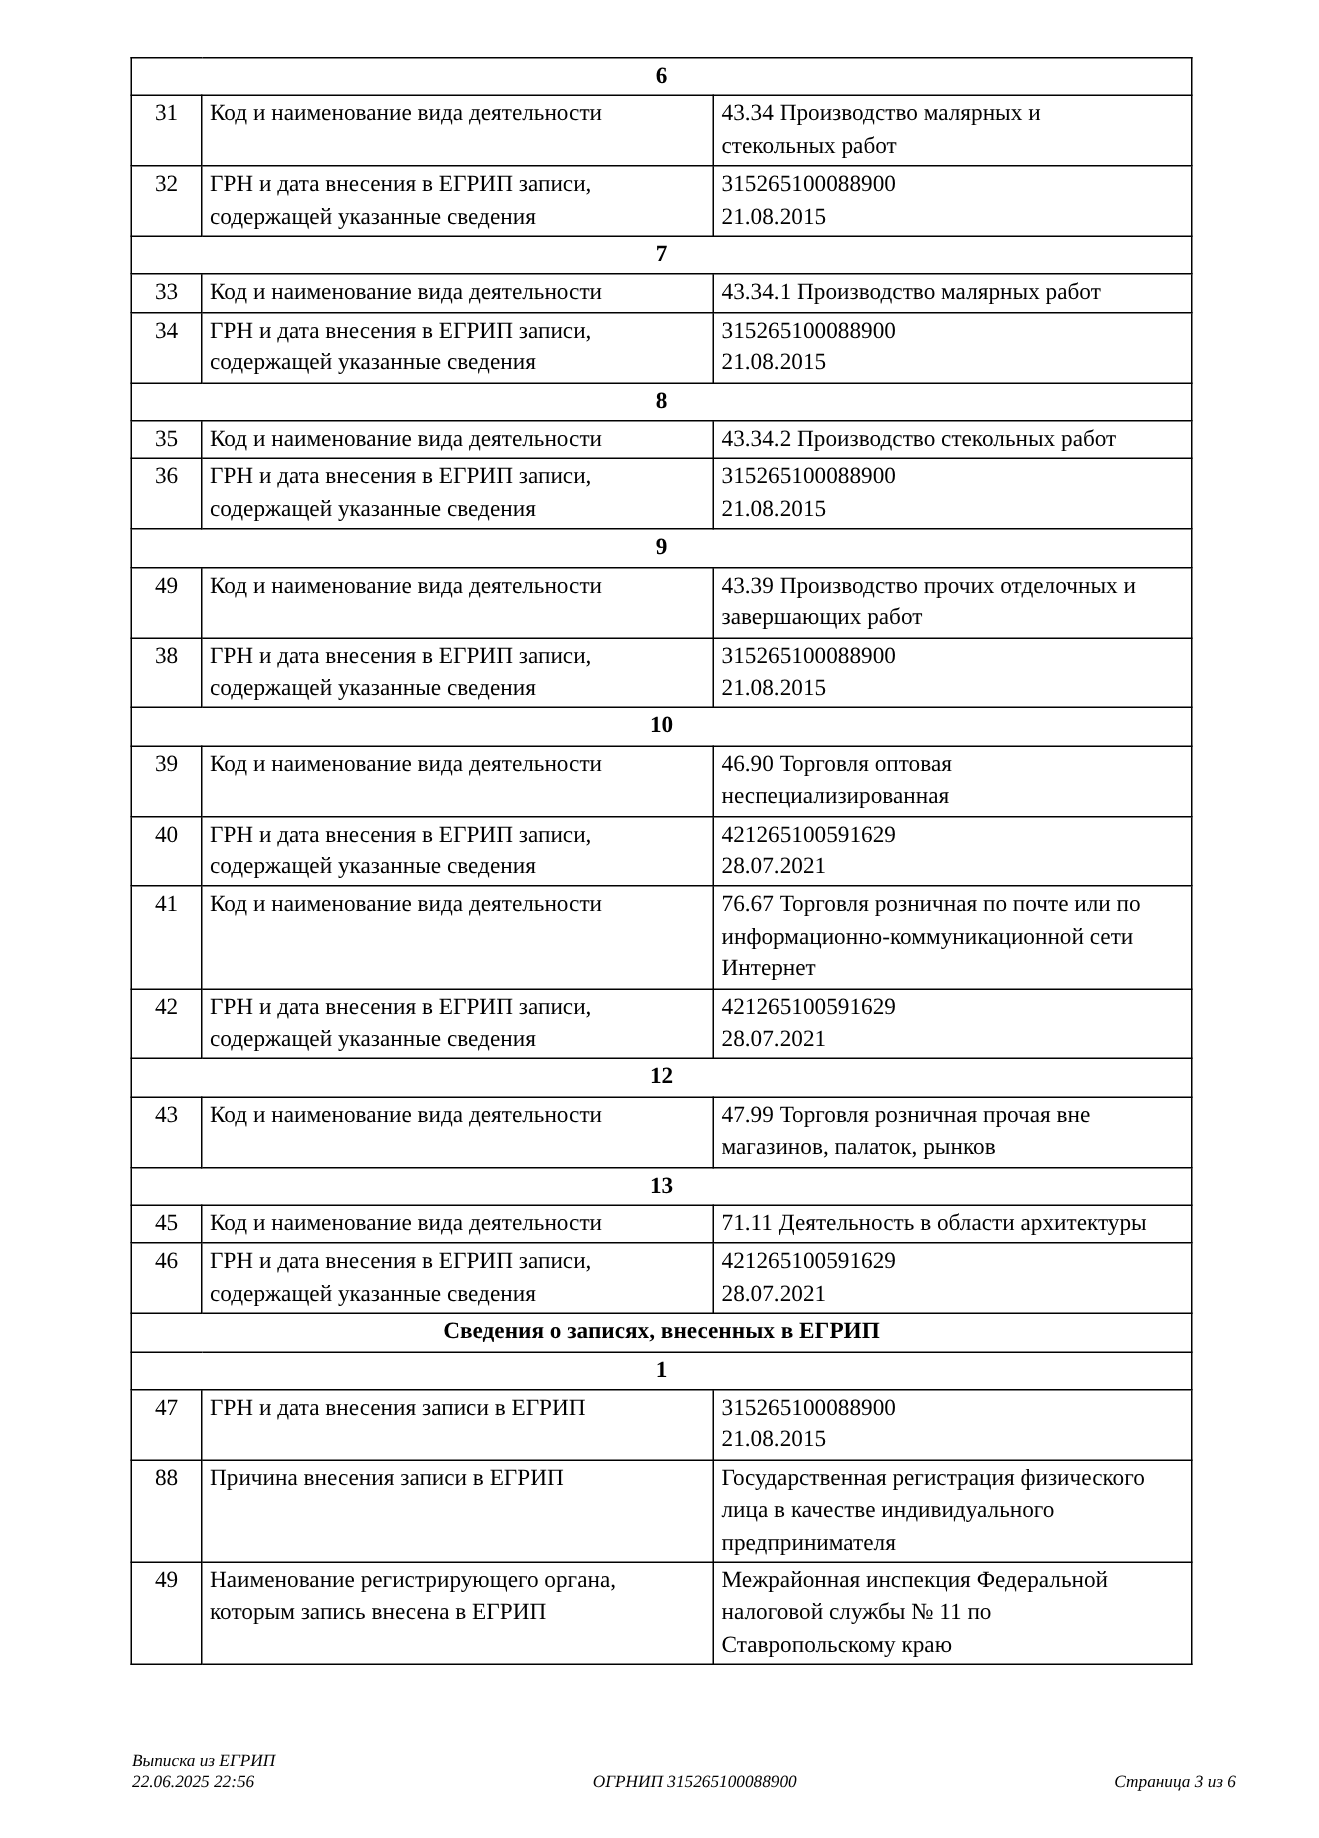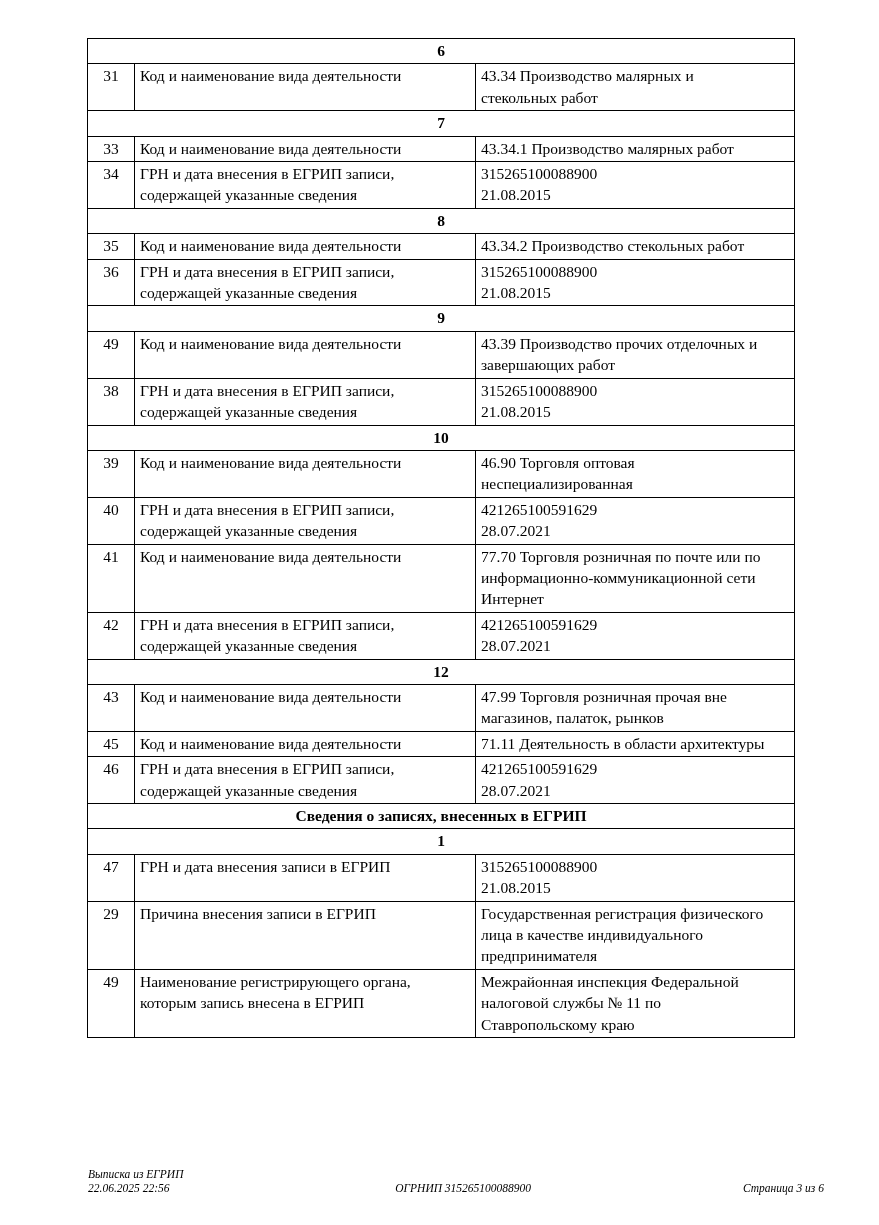--- a/index.html
+++ b/index.html
@@ -74,20 +74,27 @@
         <tr>
           <td colspan="3" class="section">6</td>
         </tr>
         <tr>
           <td class="num">31</td>
           <td class="label">Код и наименование вида деятельности</td>
           <td class="value">43.34 Производство малярных и
 стекольных работ</td>
         </tr>
         <tr>
+          <td class="num">32</td>
+          <td class="label">ГРН и дата внесения в ЕГРИП записи,
+содержащей указанные сведения</td>
+          <td class="value">315265100088900
+21.08.2015</td>
+        </tr>
+        <tr>
           <td colspan="3" class="section">7</td>
         </tr>
         <tr>
           <td class="num">33</td>
           <td class="label">Код и наименование вида деятельности</td>
           <td class="value">43.34.1 Производство малярных работ</td>
         </tr>
         <tr>
           <td class="num">34</td>
           <td class="label">ГРН и дата внесения в ЕГРИП записи,
@@ -138,41 +145,44 @@
         <tr>
           <td class="num">40</td>
           <td class="label">ГРН и дата внесения в ЕГРИП записи,
 содержащей указанные сведения</td>
           <td class="value">421265100591629
 28.07.2021</td>
         </tr>
         <tr>
           <td class="num">41</td>
           <td class="label">Код и наименование вида деятельности</td>
-          <td class="value">77.70 Торговля розничная по почте или по
+          <td class="value">76.67 Торговля розничная по почте или по
 информационно-коммуникационной сети
 Интернет</td>
         </tr>
         <tr>
           <td class="num">42</td>
           <td class="label">ГРН и дата внесения в ЕГРИП записи,
 содержащей указанные сведения</td>
           <td class="value">421265100591629
 28.07.2021</td>
         </tr>
         <tr>
           <td colspan="3" class="section">12</td>
         </tr>
         <tr>
           <td class="num">43</td>
           <td class="label">Код и наименование вида деятельности</td>
           <td class="value">47.99 Торговля розничная прочая вне
 магазинов, палаток, рынков</td>
         </tr>
         <tr>
+          <td colspan="3" class="section">13</td>
+        </tr>
+        <tr>
           <td class="num">45</td>
           <td class="label">Код и наименование вида деятельности</td>
           <td class="value">71.11 Деятельность в области архитектуры</td>
         </tr>
         <tr>
           <td class="num">46</td>
           <td class="label">ГРН и дата внесения в ЕГРИП записи,
 содержащей указанные сведения</td>
           <td class="value">421265100591629
 28.07.2021</td>
@@ -183,21 +193,21 @@
         <tr>
           <td colspan="3" class="section">1</td>
         </tr>
         <tr>
           <td class="num">47</td>
           <td class="label">ГРН и дата внесения записи в ЕГРИП</td>
           <td class="value">315265100088900
 21.08.2015</td>
         </tr>
         <tr>
-          <td class="num">29</td>
+          <td class="num">88</td>
           <td class="label">Причина внесения записи в ЕГРИП</td>
           <td class="value">Государственная регистрация физического
 лица в качестве индивидуального
 предпринимателя</td>
         </tr>
         <tr>
           <td class="num">49</td>
           <td class="label">Наименование регистрирующего органа,
 которым запись внесена в ЕГРИП</td>
           <td class="value">Межрайонная инспекция Федеральной

